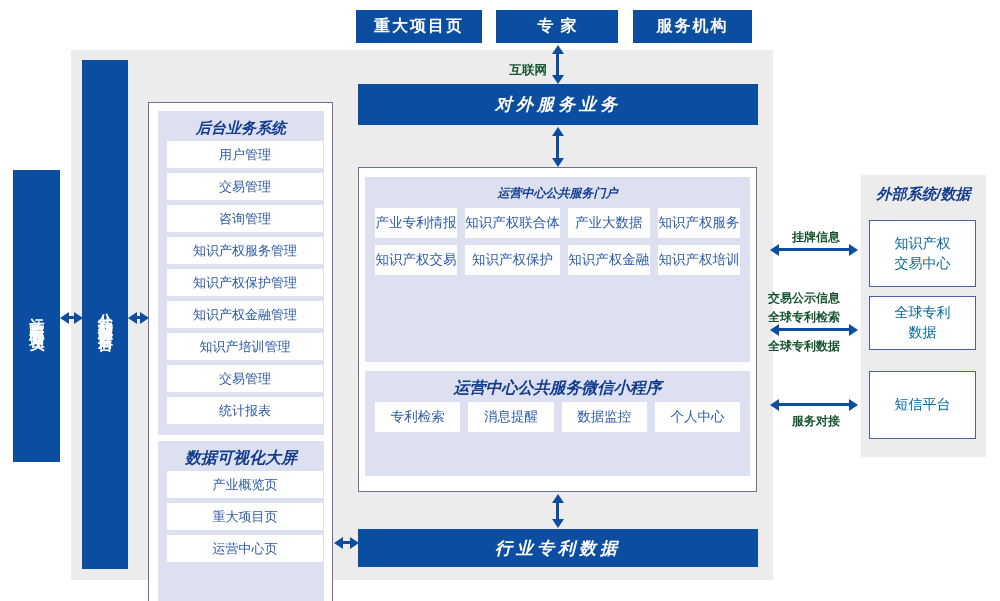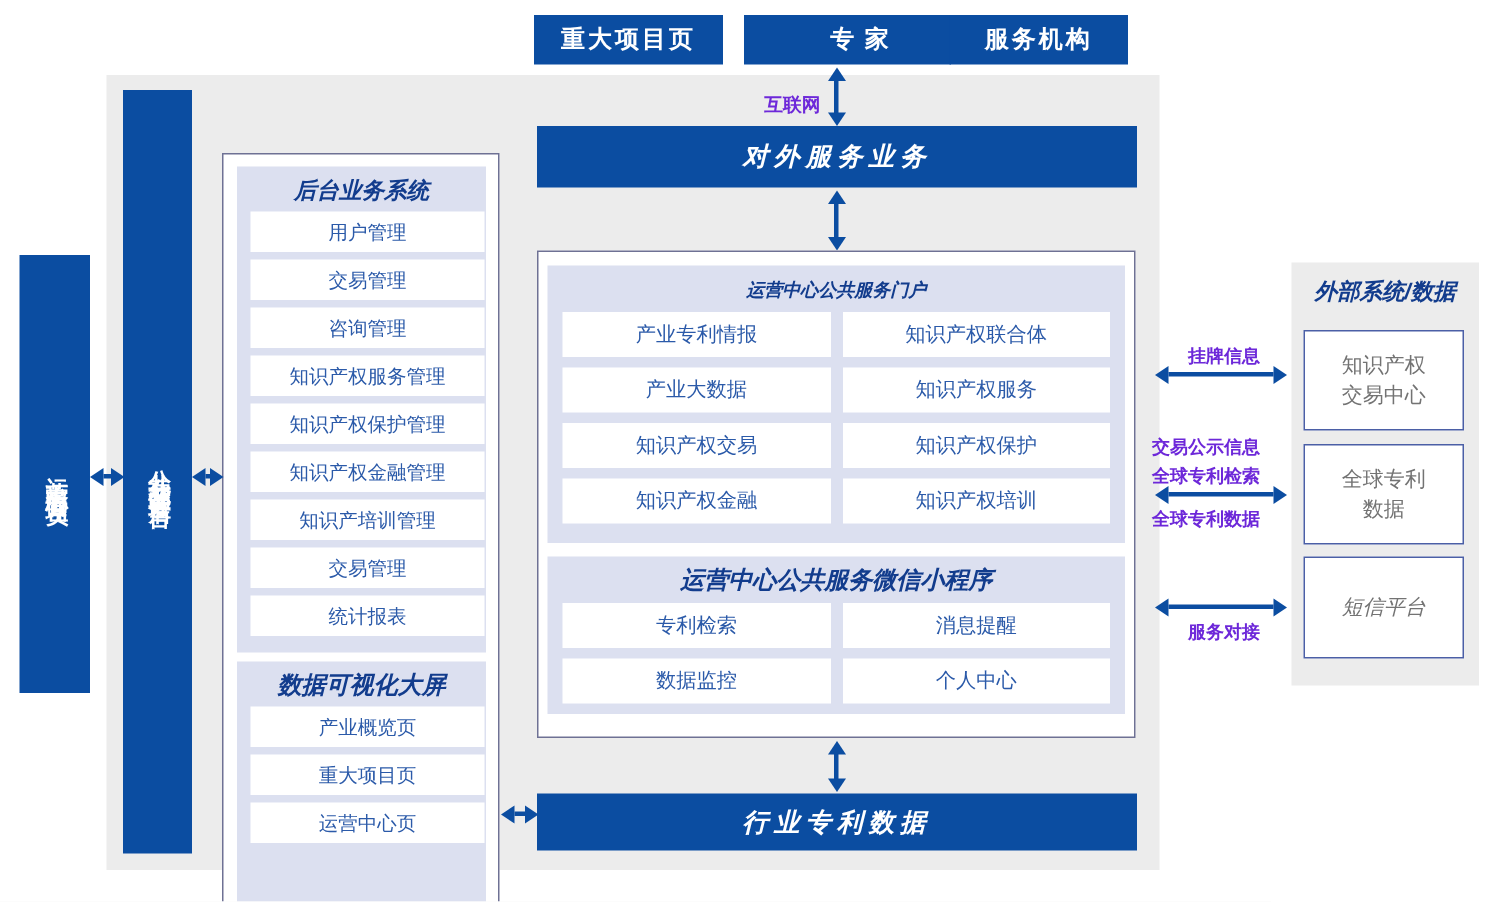--- a/index.html
+++ b/index.html
@@ -17,51 +17,51 @@
   .hbar{left:358px;width:400px;font-size:17px;font-style:italic;letter-spacing:4px;}
   .vbar{writing-mode:vertical-rl;text-orientation:upright;font-size:15px;letter-spacing:3px;}
 
   
   .frame{position:absolute;background:#ffffff;border:1px solid #6e7194;box-sizing:border-box;}
 
   
   .sub{position:absolute;background:#dce0f0;box-sizing:border-box;}
   .sub-h{height:24px;line-height:25px;text-align:center;font-weight:bold;font-style:italic;color:#123c8d;font-size:15px;margin-top:4px;white-space:nowrap;}
   .vlist{display:flex;flex-direction:column;gap:5px;padding:2px 1px 0 9px;}
-  .grid2{display:grid;grid-template-columns:1fr 1fr;gap:7px 8px;padding:3px 10px 0 10px;}
+  .grid2{display:grid;grid-template-columns:1fr 1fr 1fr 1fr;gap:7px 8px;padding:3px 10px 0 10px;}
   .cell{background:#ffffff;color:#2b5aa9;font-size:13px;display:flex;align-items:center;justify-content:center;white-space:nowrap;}
   .vlist .cell{height:27px;}
   .grid2 .cell{height:30px;font-size:13.5px;}
 
   
   .ext-title{position:absolute;left:861px;top:185px;width:125px;text-align:center;font-weight:bold;font-style:italic;color:#123c8d;font-size:15px;}
-  .ext-box{position:absolute;left:869px;width:107px;background:#ffffff;border:1px solid #4b5fa6;box-sizing:border-box;color:#737373;font-size:14px;display:flex;flex-direction:column;align-items:center;justify-content:center;line-height:1.4;text-align:center;}
+  .ext-box{position:absolute;left:869px;width:107px;background:#ffffff;border:1px solid #4b5fa6;box-sizing:border-box;color:#0369a1;font-size:14px;display:flex;flex-direction:column;align-items:center;justify-content:center;line-height:1.4;text-align:center;}
 
   
   .h-arrow{position:absolute;height:3px;background:#0b4da1;}
   .h-arrow::before{content:"";position:absolute;left:-9px;top:-4.5px;width:0;height:0;border-top:6px solid transparent;border-bottom:6px solid transparent;border-right:9px solid #0b4da1;}
   .h-arrow::after{content:"";position:absolute;right:-9px;top:-4.5px;width:0;height:0;border-top:6px solid transparent;border-bottom:6px solid transparent;border-left:9px solid #0b4da1;}
   .v-arrow{position:absolute;width:3px;background:#0b4da1;}
   .v-arrow::before{content:"";position:absolute;top:-8px;left:-4.5px;width:0;height:0;border-left:6px solid transparent;border-right:6px solid transparent;border-bottom:9px solid #0b4da1;}
   .v-arrow::after{content:"";position:absolute;bottom:-8px;left:-4.5px;width:0;height:0;border-left:6px solid transparent;border-right:6px solid transparent;border-top:9px solid #0b4da1;}
 
   
-  .lbl{position:absolute;font-size:12px;font-weight:bold;color:#6d28d9;white-space:nowrap;}
+  .lbl{position:absolute;font-size:12px;font-weight:bold;color:#14532d;white-space:nowrap;}
   .link-lbl{left:748px;width:92px;text-align:right;}
 </style>
 </head>
 <body>
 
 <div class="stage">
 
   <div class="gray-bg"></div>
   <div class="ext-bg"></div>
 
   <div class="bluebox actor" style="left:356px;width:126px;">重大项目页</div>
-  <div class="bluebox actor sp" style="left:496px;width:122px;padding-left:16px;">专家</div>
+  <div class="bluebox actor sp" style="left:496px;width:122px;">专家</div>
   <div class="bluebox actor" style="left:633px;width:119px;">服务机构</div>
 
   <div class="lbl" style="left:485px;top:62px;width:62px;text-align:right;font-size:12.5px;">互联网</div>
   <div class="v-arrow" style="left:556px;top:53px;height:23px;"></div>
 
   <div class="bluebox hbar" style="top:84px;height:41px;">对外服务业务</div>
 
   <div class="v-arrow" style="left:556px;top:135px;height:24px;"></div>
 
   <div class="frame" style="left:358px;top:167px;width:399px;height:325px;">
@@ -123,25 +123,25 @@
 
   <div class="h-arrow" style="left:69px;top:316px;width:5px;"></div>
   <div class="h-arrow" style="left:137px;top:316px;width:3px;"></div>
   <div class="h-arrow" style="left:343px;top:541px;width:7px;"></div>
 
   <div class="ext-title">外部系统/数据</div>
   <div class="ext-box" style="top:220px;height:67px;">
     <span>知识产权</span>
     <span>交易中心</span>
   </div>
-  <div class="ext-box" style="top:296px;height:67px;">
+  <div class="ext-box" style="top:296px;height:54px;">
     <span>全球专利</span>
     <span>数据</span>
   </div>
-  <div class="ext-box" style="top:371px;height:68px;font-style:italic;">
+  <div class="ext-box" style="top:371px;height:68px;">
     <span>短信平台</span>
     <span></span>
   </div>
 
   <div class="h-arrow" style="left:779px;top:248px;width:70px;"></div>
   <div class="lbl link-lbl" style="top:229px;">挂牌信息</div>
   <div class="lbl link-lbl" style="top:258px;margin-top:32px;">交易公示信息</div>
 
   <div class="h-arrow" style="left:779px;top:328px;width:70px;"></div>
   <div class="lbl link-lbl" style="top:309px;">全球专利检索</div>

